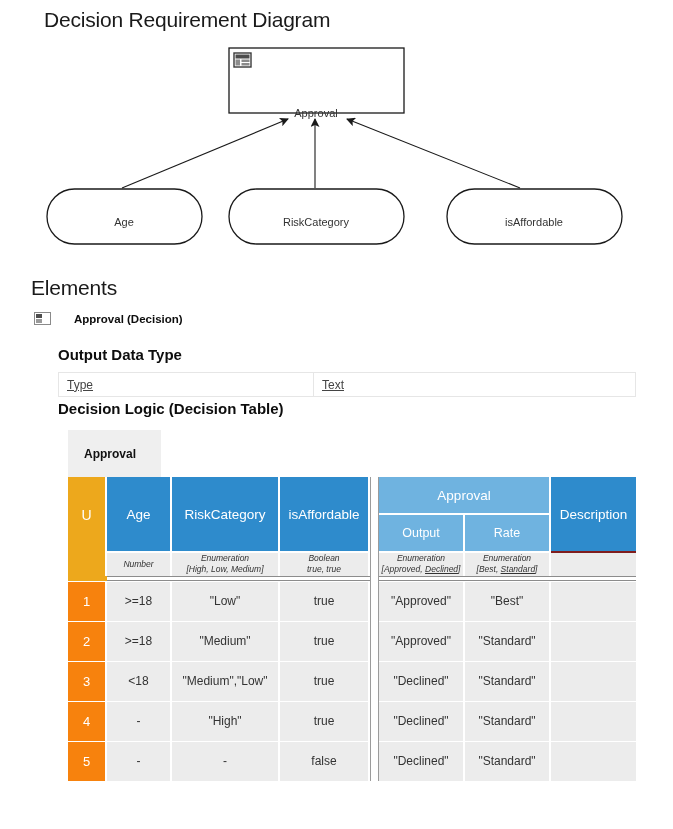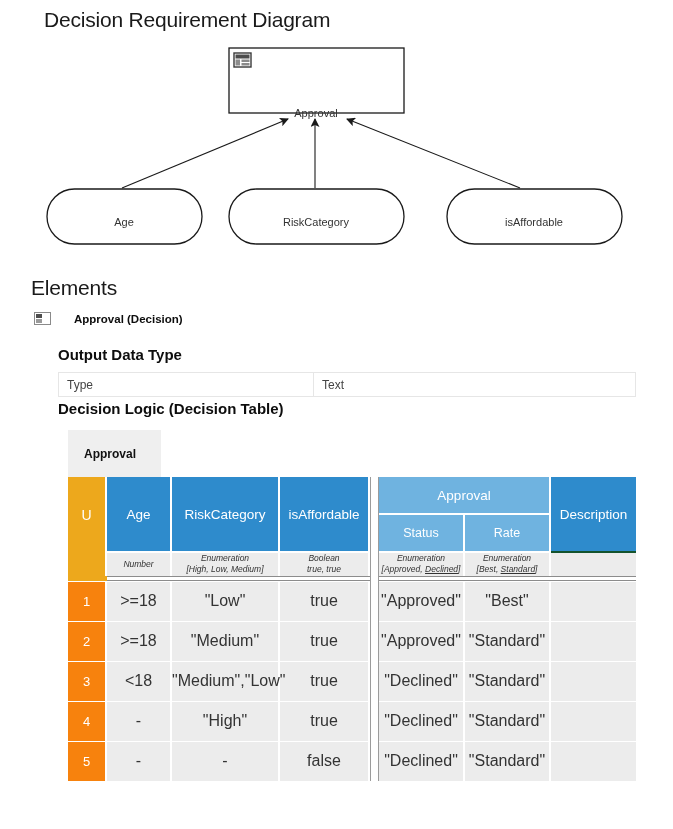--- a/index.html
+++ b/index.html
@@ -109,20 +109,21 @@
     border-collapse: collapse;
     table-layout: fixed;
   }
   .odt-table td {
     border: 1px solid #e6e6e6;
     height: 23px;
     padding: 0 8px;
     font-size: 12px;
     color: #444;
     font-weight: 400;
+    text-decoration: underline;
   }
   .odt-table td.k { width: 238px; }
 
   
   .dt-wrap {
     position: absolute;
     left: 68px;
     top: 430px;
     width: 570px;
   }
@@ -186,36 +187,36 @@
     background: #6fb3e0;
     color: #ffffff;
     font-size: 12.5px;
     border-right: 2px solid #ffffff;
     border-bottom: 2px solid #ffffff;
   }
   .hdr-desc {
     background: #2e8bcc;
     color: #ffffff;
     font-size: 13.5px;
-    border-bottom: 2px solid #14532d;
+    border-bottom: 2px solid #7f1d1d;
   }
   .typecell {
     background: #ececec;
     color: #333;
     font-size: 8.5px;
     font-style: italic;
     line-height: 1.35;
     border-right: 2px solid #ffffff;
     padding: 4px 2px;
   }
   .typecell .u { text-decoration: underline; }
   .cell {
     background: #ececec;
     color: #333;
-    font-size: 16px;
+    font-size: 12px;
     border-top: 1px solid #ffffff;
     border-right: 2px solid #ffffff;
     height: 40px;
   }
   .gapcol {
     width: 8px;
     background: #ffffff;
     border-left: 1px solid #9b9b9b;
     border-right: 1px solid #9b9b9b;
     padding: 0;
@@ -318,21 +319,21 @@
       <tr>
         <td class="hit" rowspan="2">U</td>
         <td class="hdr-in" rowspan="2">Age</td>
         <td class="hdr-in" rowspan="2">RiskCategory</td>
         <td class="hdr-in" rowspan="2">isAffordable</td>
         <td class="gapcol" rowspan="9"></td>
         <td class="hdr-out-group" colspan="2" style="height:38px">Approval</td>
         <td class="hdr-desc" rowspan="2">Description</td>
       </tr>
       <tr>
-        <td class="hdr-out" style="height:38px">Status</td>
+        <td class="hdr-out" style="height:38px">Output</td>
         <td class="hdr-out" style="height:38px">Rate</td>
       </tr>
 
       <tr>
         <td class="hit"></td>
         <td class="typecell">
           <div>Number</div>
           <div></div>
         </td>
         <td class="typecell">

